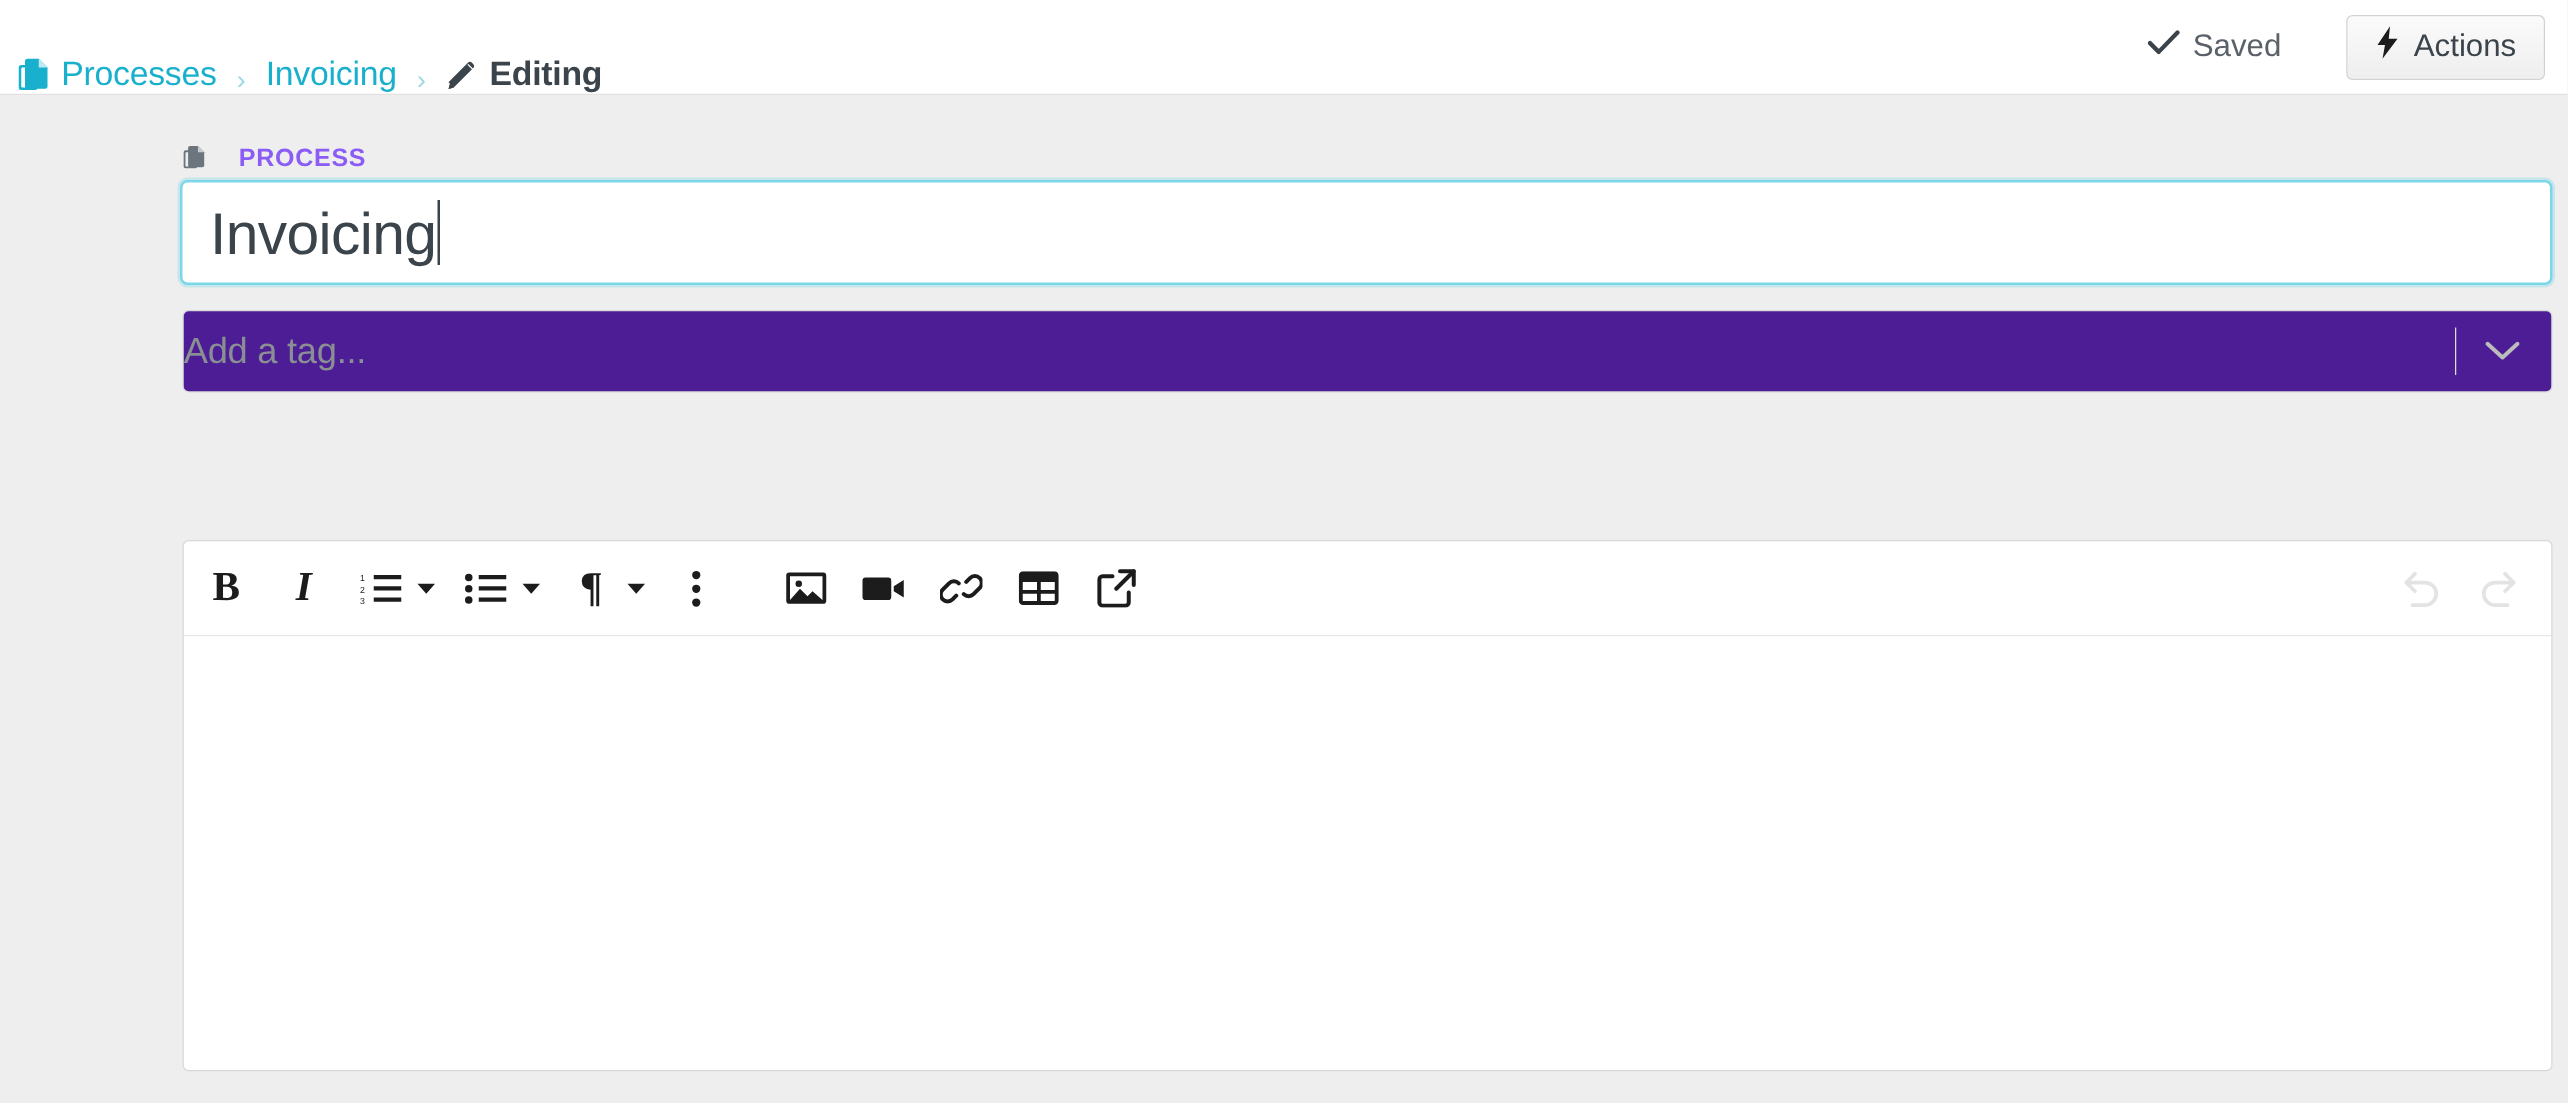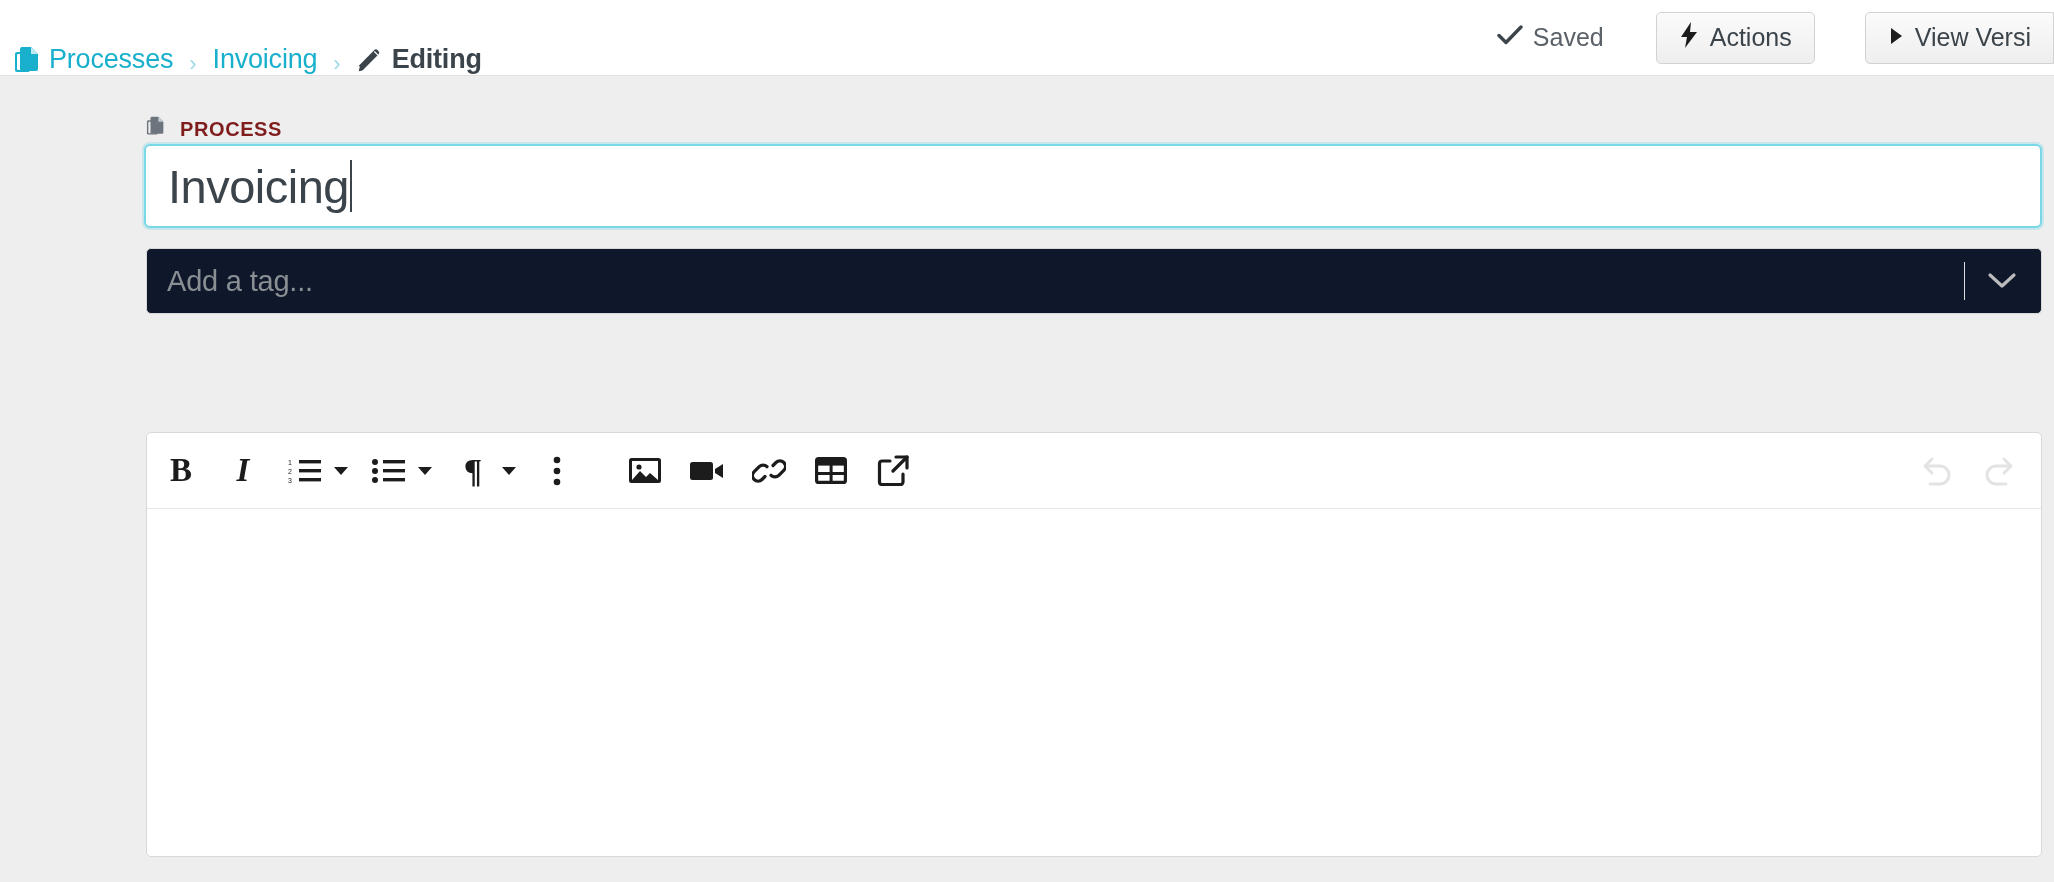--- a/index.html
+++ b/index.html
@@ -94,23 +94,23 @@
     top: 76px; left: 0;
     width: 2054px;
     height: 806px;
     background: #eeeeee;
   }
 
   .field-label {
     position: absolute;
     top: 40px; left: 146px;
     display: flex;
-    align-items: flex-end;
-    gap: 15px;
-    color: #7f1d1d;
+    align-items: flex-start;
+    gap: 26px;
+    color: #8b5cf6;
     font-size: 20px;
     font-weight: bold;
     letter-spacing: 0.6px;
   }
 
   .title-input {
     position: absolute;
     top: 68px; left: 144px;
     width: 1898px;
     height: 84px;
@@ -135,27 +135,26 @@
     background: #3b444b;
     margin-left: 1px;
     vertical-align: middle;
   }
 
   .tag-input {
     position: absolute;
     top: 172px; left: 146px;
     width: 1896px;
     height: 66px;
-    background: #0f172a;
+    background: #4c1d95;
     border: 1px solid #d8d8d8;
     border-radius: 5px;
     display: flex;
     align-items: center;
     justify-content: space-between;
-    padding-left: 20px;
   }
   .tag-placeholder {
     font-size: 29px;
     color: #8a8f94;
     letter-spacing: -0.2px;
   }
   .tag-right {
     display: flex;
     align-items: center;
     height: 100%;
@@ -276,28 +275,20 @@
 
     <button class="tb-btn">
       <span>
         <svg width="20" height="28" viewBox="0 0 20 28" fill="none">
           <path d="M12 1L2 16h6l-2 11L18 11h-7l1-10z" fill="#1c1c1c"></path>
         </svg>
       </span>
       <span>Actions</span>
     </button>
 
-    <button class="tb-btn clipped">
-      <span>
-        <svg width="16" height="20" viewBox="0 0 16 20" fill="none">
-          <path d="M3 2l11 8-11 8z" fill="#1c1c1c"></path>
-        </svg>
-      </span>
-      <span>View Versi</span>
-    </button>
   </div>
 </div>
 
 <div class="content">
 
   <div class="field-label">
     <span>
       <svg width="19" height="20" viewBox="0 0 26 28" fill="none">
         <rect x="1" y="6" width="15" height="20" rx="2" fill="#6c757d"></rect>
         <rect x="3" y="8" width="11" height="16" rx="1" fill="#eeeeee"></rect>

